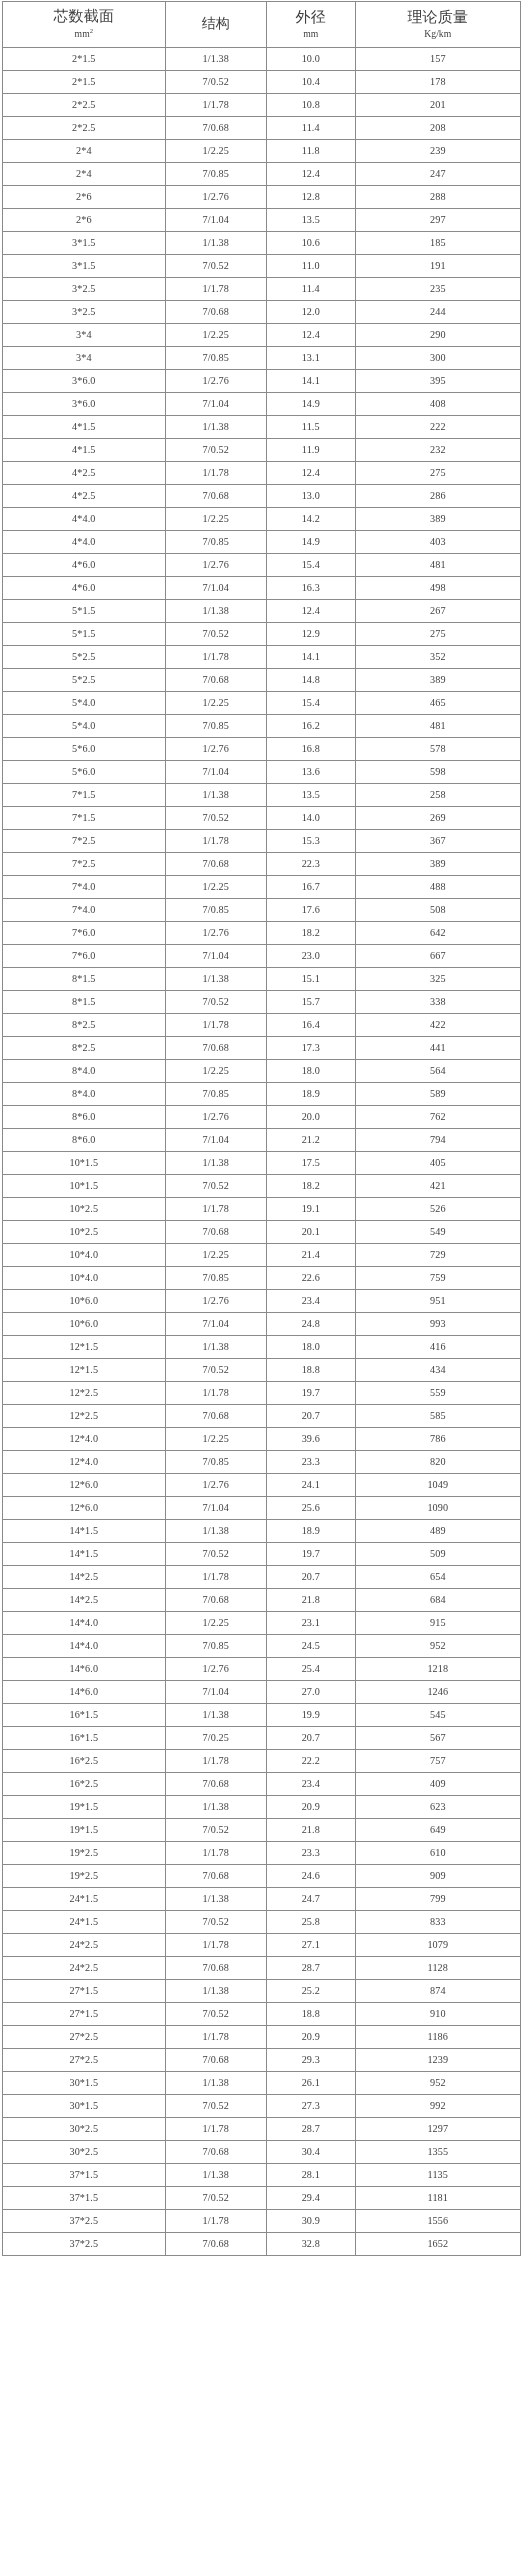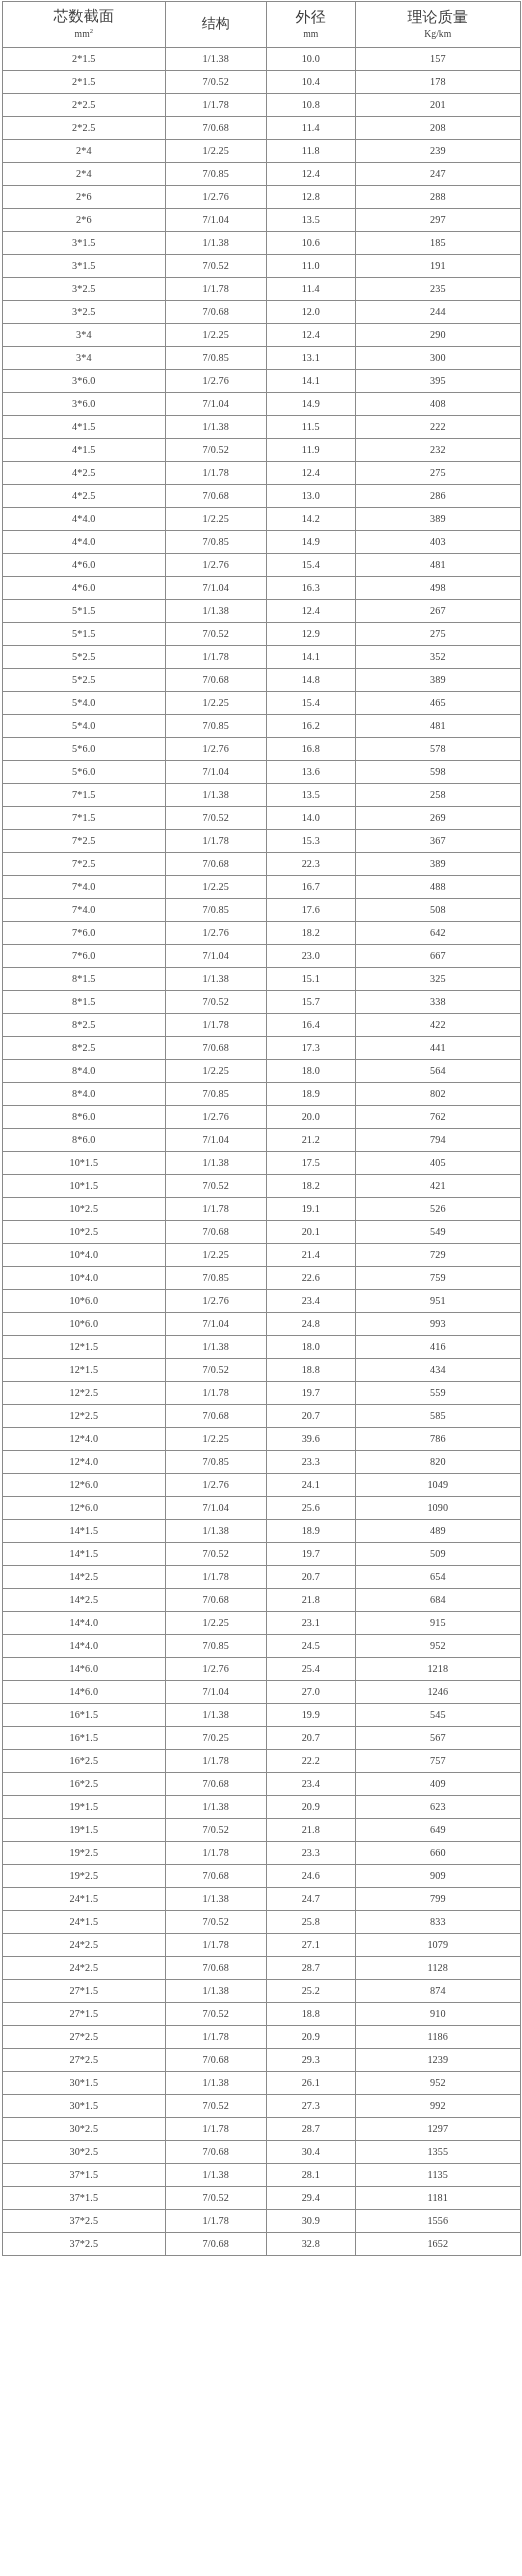--- a/index.html
+++ b/index.html
@@ -379,21 +379,21 @@
       <tr>
         <td>8*4.0</td>
         <td>1/2.25</td>
         <td>18.0</td>
         <td>564</td>
       </tr>
       <tr>
         <td>8*4.0</td>
         <td>7/0.85</td>
         <td>18.9</td>
-        <td>802</td>
+        <td>589</td>
       </tr>
       <tr>
         <td>8*6.0</td>
         <td>1/2.76</td>
         <td>20.0</td>
         <td>762</td>
       </tr>
       <tr>
         <td>8*6.0</td>
         <td>7/1.04</td>
@@ -577,21 +577,21 @@
       <tr>
         <td>19*1.5</td>
         <td>7/0.52</td>
         <td>21.8</td>
         <td>649</td>
       </tr>
       <tr>
         <td>19*2.5</td>
         <td>1/1.78</td>
         <td>23.3</td>
-        <td>660</td>
+        <td>610</td>
       </tr>
       <tr>
         <td>19*2.5</td>
         <td>7/0.68</td>
         <td>24.6</td>
         <td>909</td>
       </tr>
       <tr>
         <td>24*1.5</td>
         <td>1/1.38</td>

